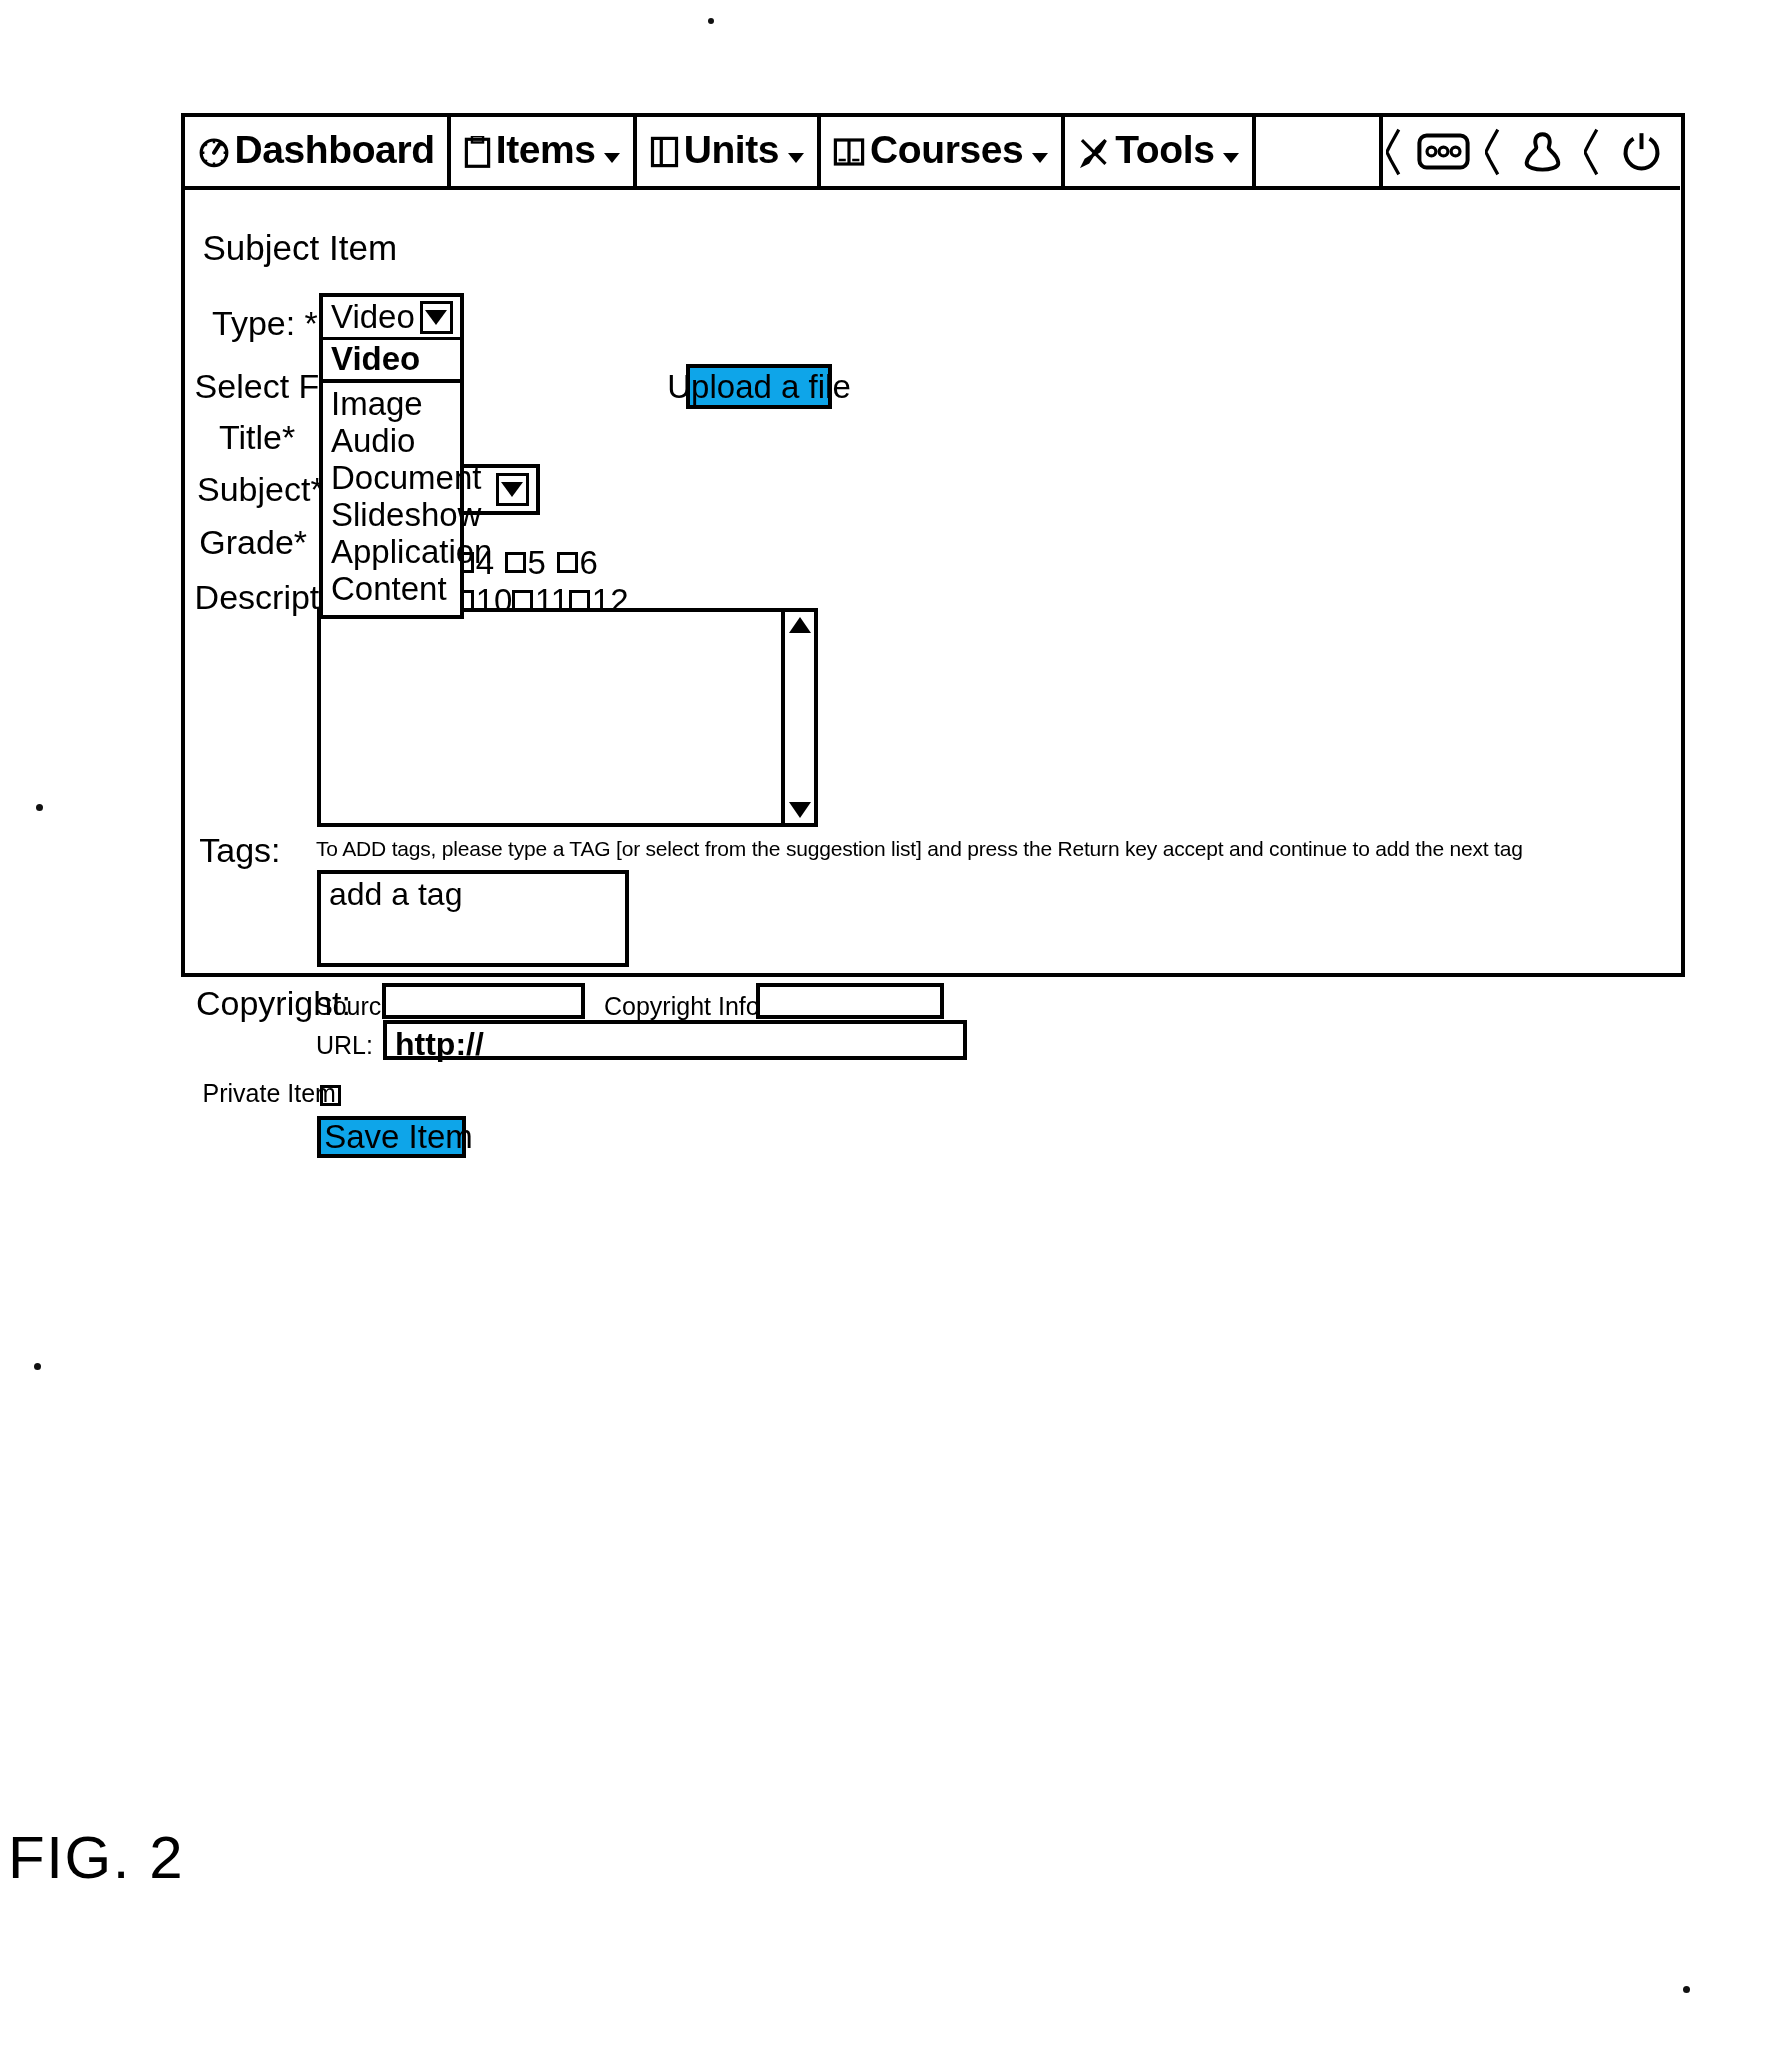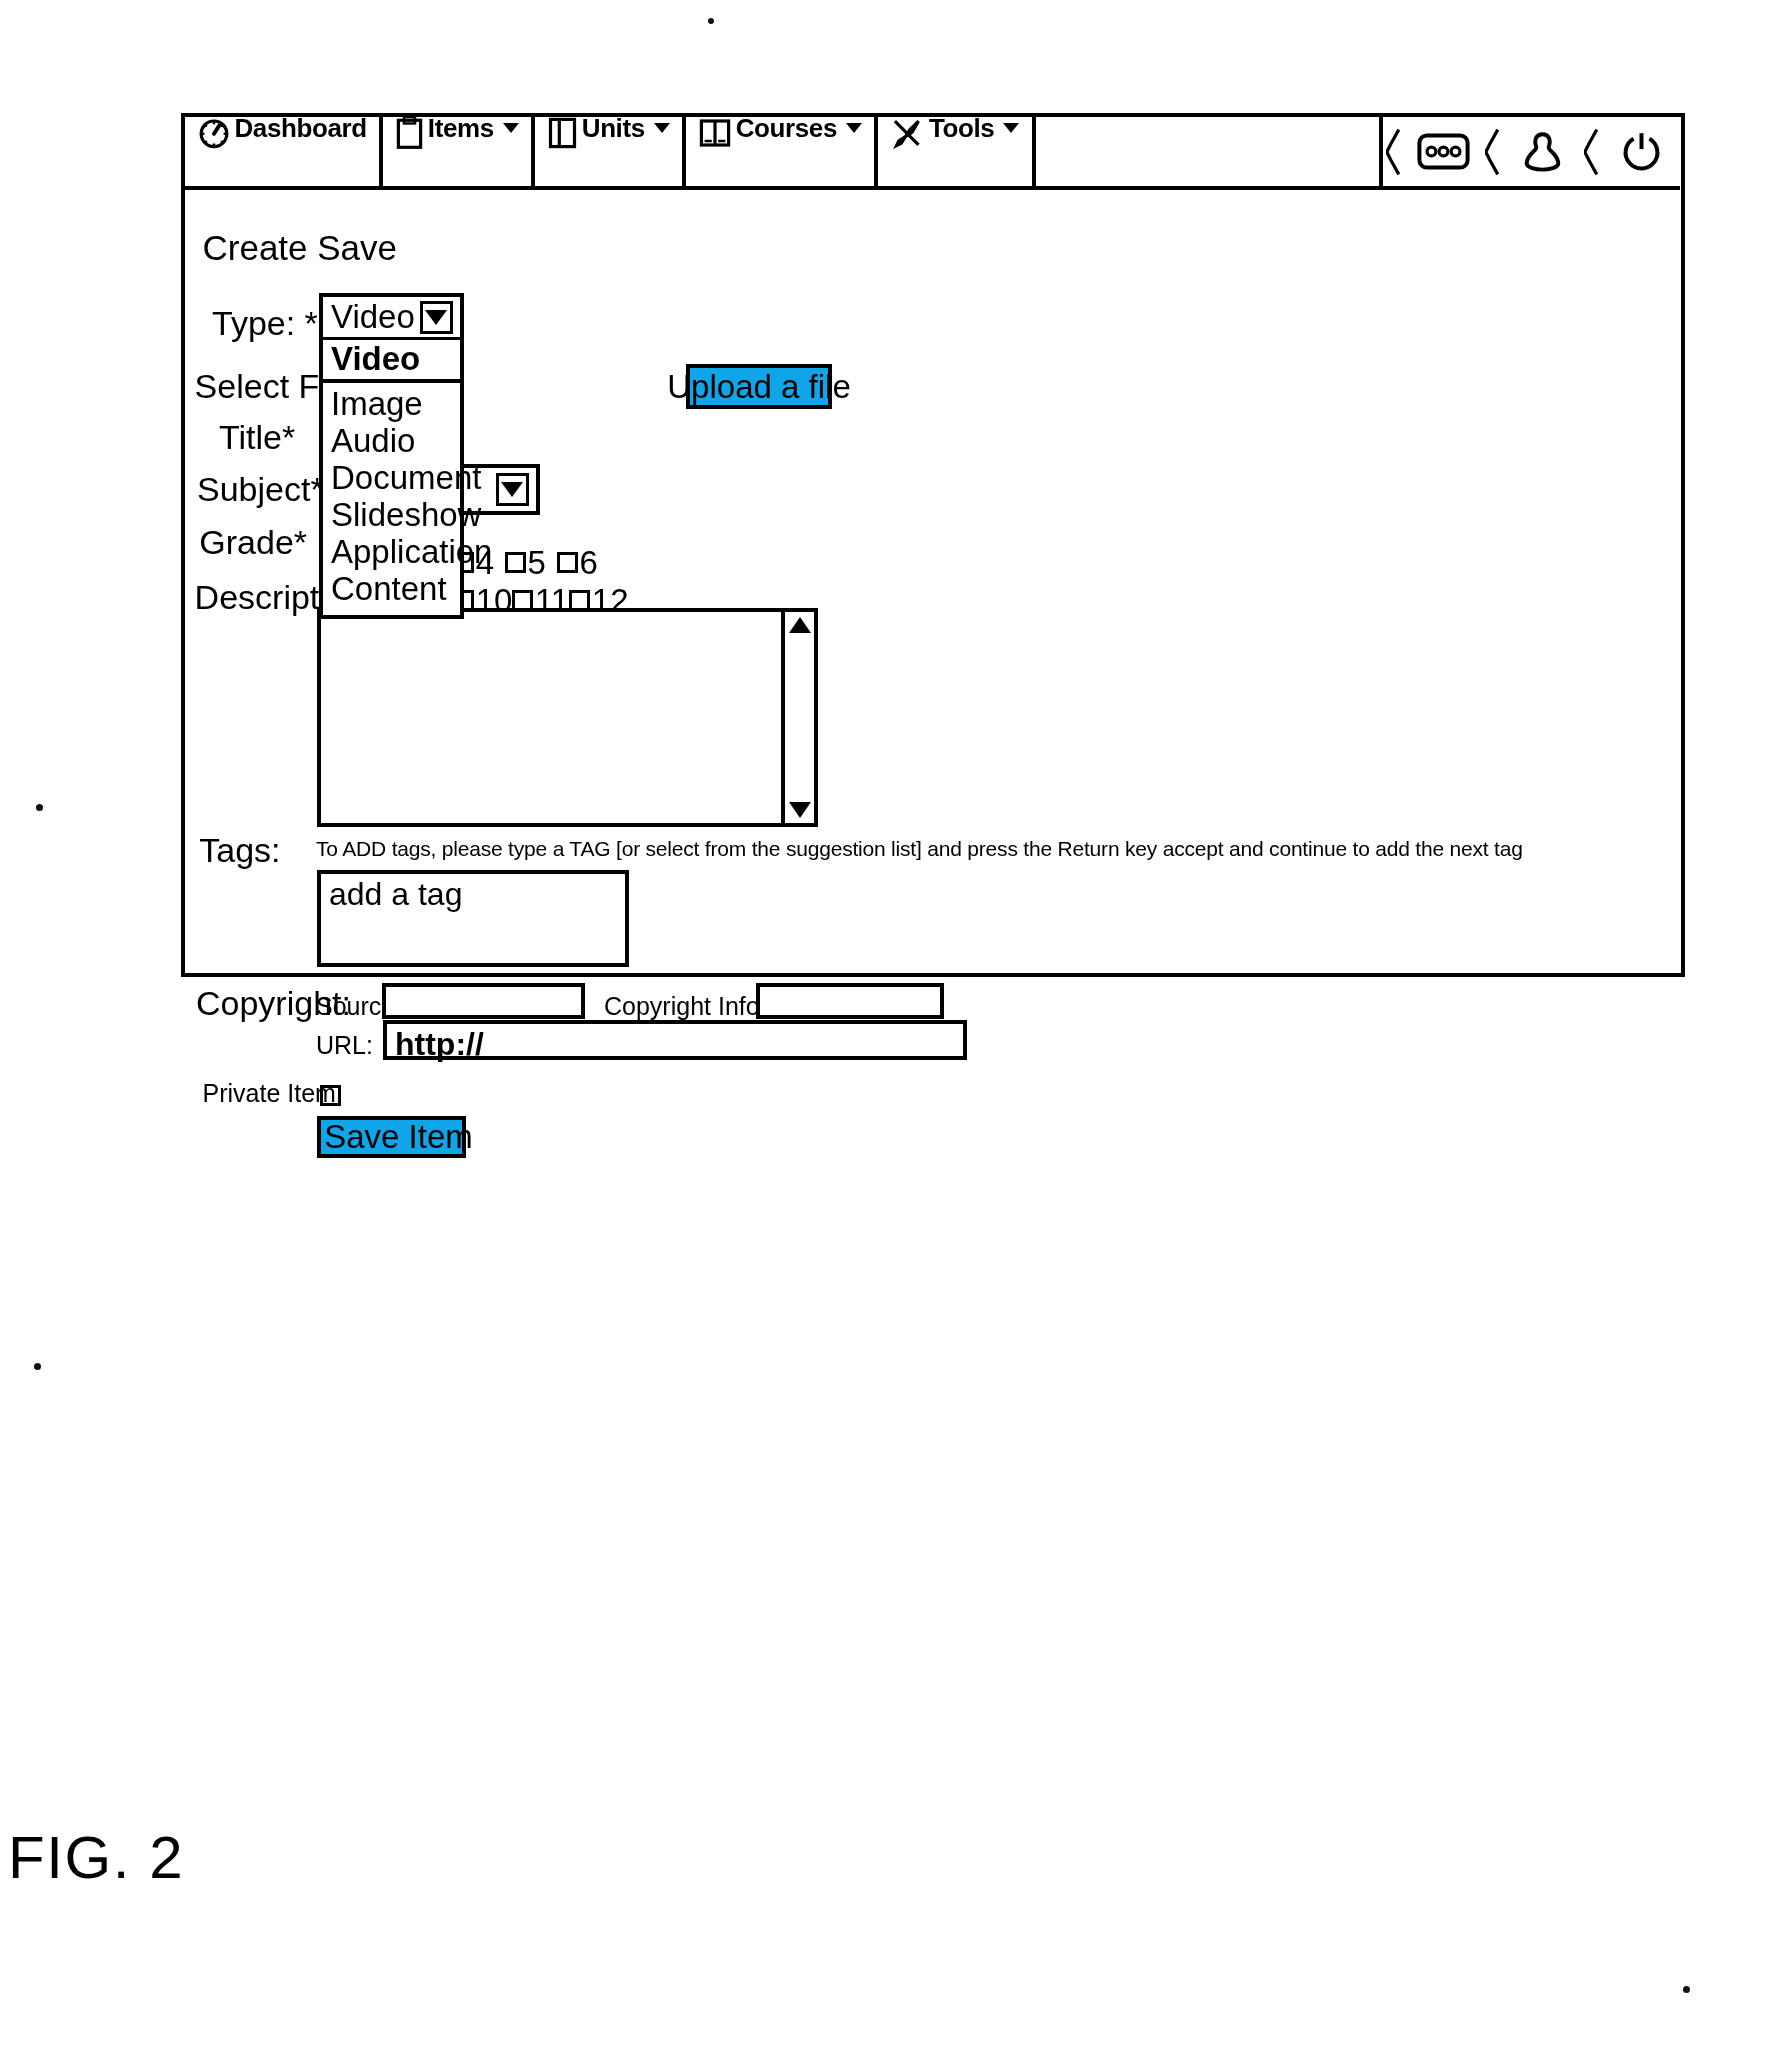--- a/index.html
+++ b/index.html
@@ -52,26 +52,27 @@
     left: 0; top: 0;
     width: 1495px;
     height: 73px;
     border-bottom: 4.8px solid #000;
     box-sizing: border-box;
     display: flex;
     align-items: stretch;
   }
   .nav-item {
     display: flex;
+    align-items: center;
     justify-content: center;
     gap: 4.8px;
     border-right: 4px solid #000;
     box-sizing: border-box;
     padding: 0 12.7px;
-    font-size: 26px;
+    font-size: 39px;
     font-weight: bold;
     letter-spacing: -0.4px;
     white-space: nowrap;
   }
   .nav-item .label { line-height: 1; position: relative; top: -1.6px; }
   .nav-caret {
     display: inline-block;
     width: 0; height: 0;
     border-left: 8px solid transparent;
     border-right: 8px solid transparent;
@@ -400,21 +401,21 @@
             <line x1="27" y1="4" x2="27" y2="24" stroke="#000" stroke-width="5"></line>
           </svg>
         </span>
       </div>
     </div>
 
   </div>
 
   <div class="content">
 
-    <div class="page-title">Create Save</div>
+    <div class="page-title">Subject Item</div>
 
     <div class="flabel" style="left:27px; top:114px;">Type: *</div>
     <div class="combo" style="left:134px; top:103px; width:145px; height:48px;">
       <span class="combo-val">Video</span>
       <span class="combo-arrow">
             <i class="tri-down"></i>
           </span>
     </div>
 
     <div class="dropdown" style="left:134px; top:150px; width:145px;">

